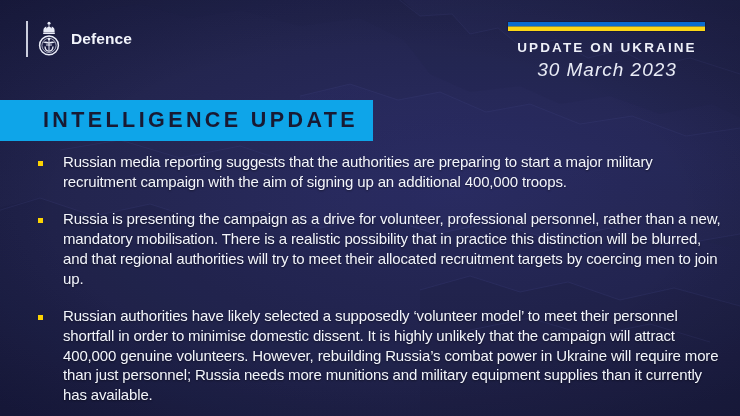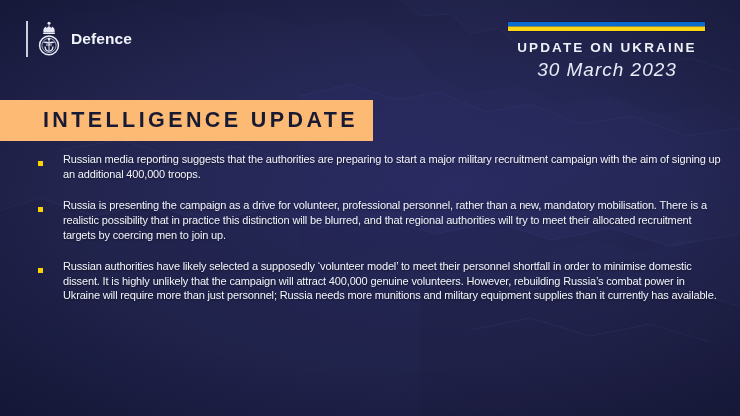--- a/index.html
+++ b/index.html
@@ -115,21 +115,21 @@
     white-space: nowrap;
   }
 
   
   .banner {
     position: absolute;
     left: 0;
     top: 100px;
     width: 373px;
     height: 41px;
-    background: #fdba74;
+    background: #0ea5e9;
     display: flex;
     align-items: center;
   }
   .banner-text {
     color: #181a33;
     font-size: 21.5px;
     font-weight: 700;
     letter-spacing: 3.4px;
     margin-left: 43px;
     white-space: nowrap;
@@ -151,21 +151,21 @@
   .bullet-mark {
     flex: 0 0 auto;
     width: 5px;
     height: 5px;
     background: #fcd302;
     margin-top: 9px;
     margin-right: 20px;
   }
   .bullet-text {
     color: #f3f5fc;
-    font-size: 11px;
+    font-size: 15px;
     line-height: 1.33;
     letter-spacing: -0.15px;
     text-shadow: 0 1px 2px rgba(0,0,0,0.45);
     max-width: 668px;
   }
 </style>
 </head>
 <body>
 
 <div id="slide">

